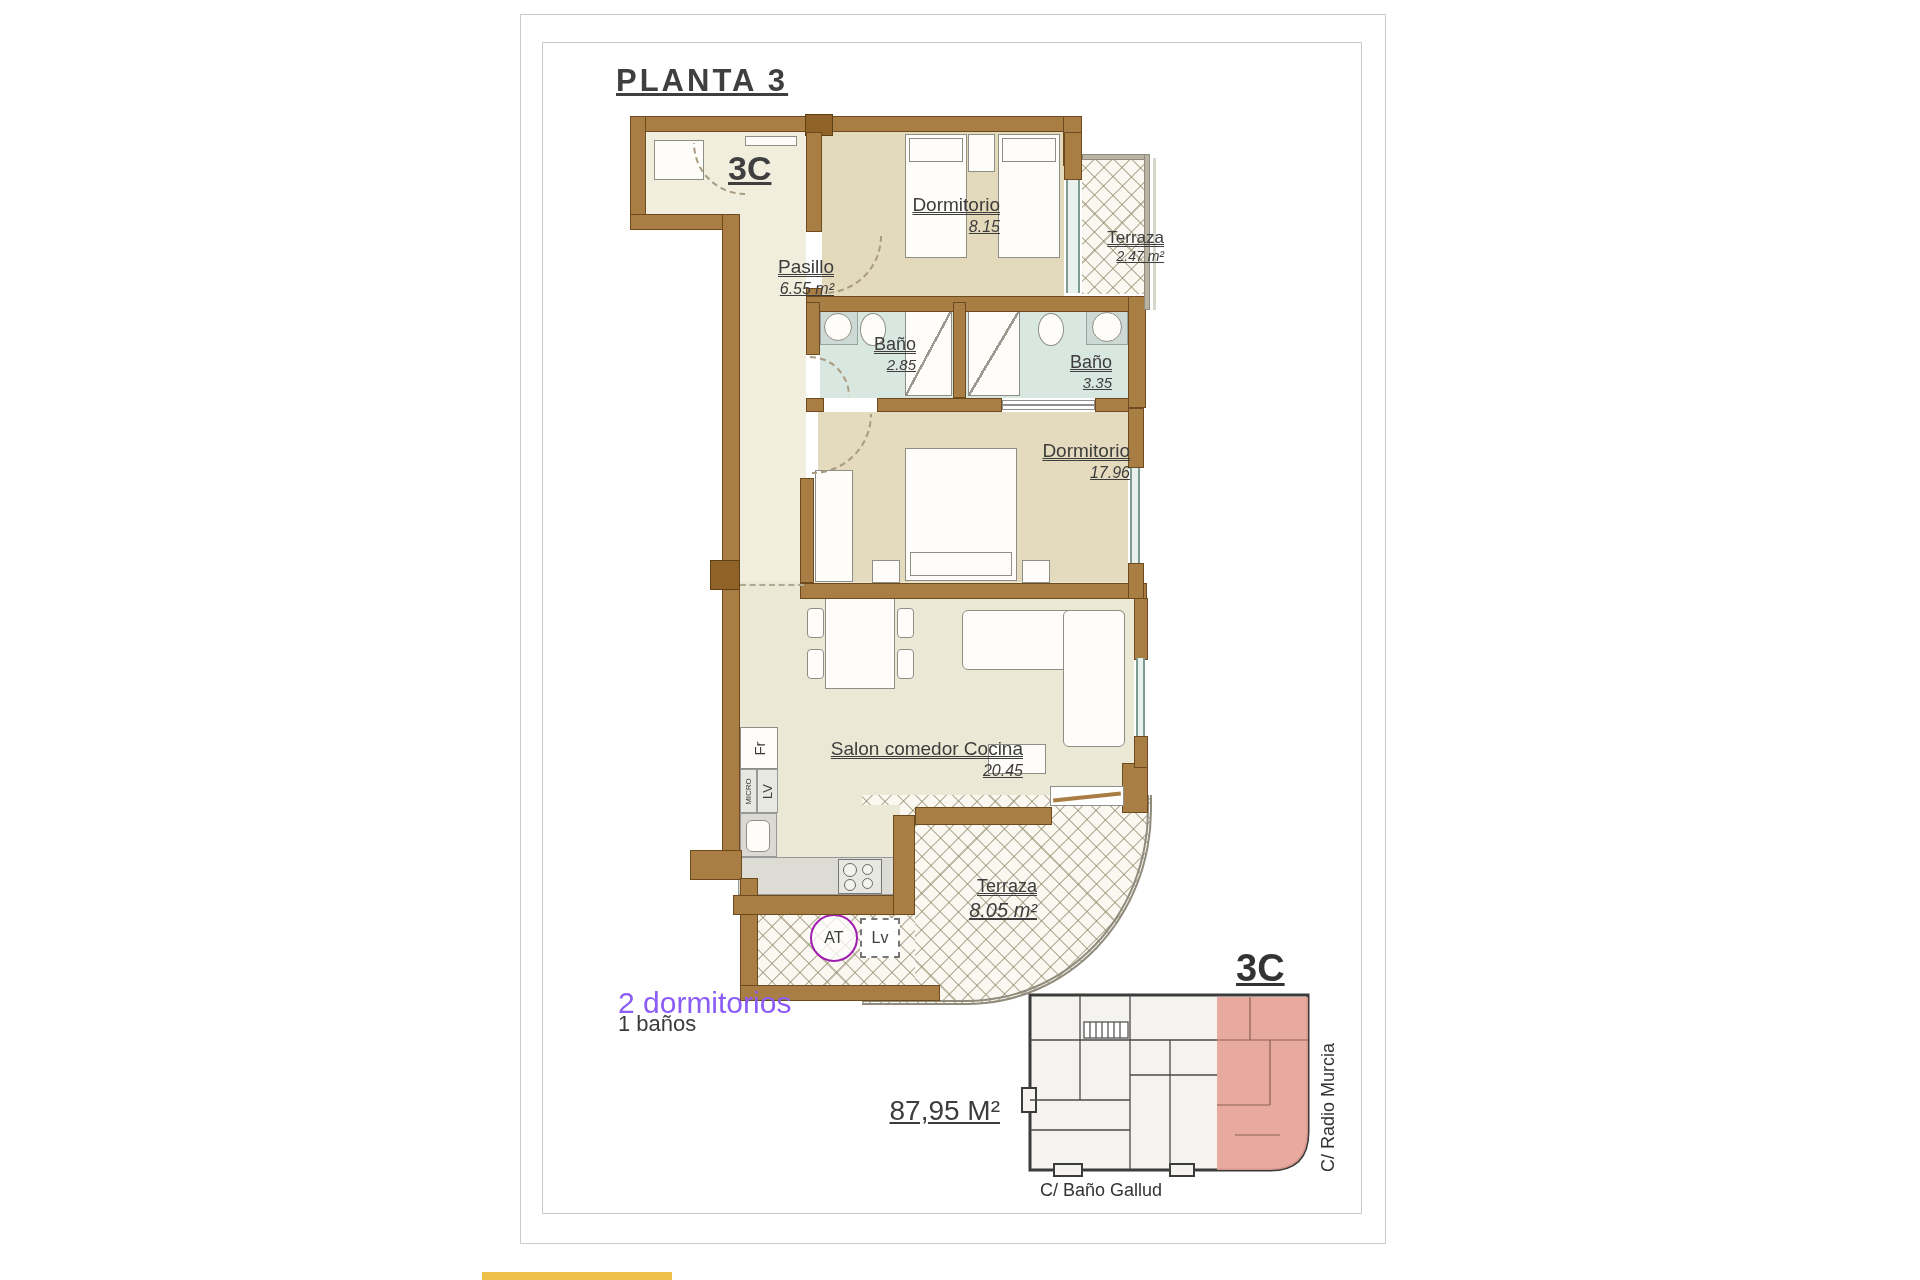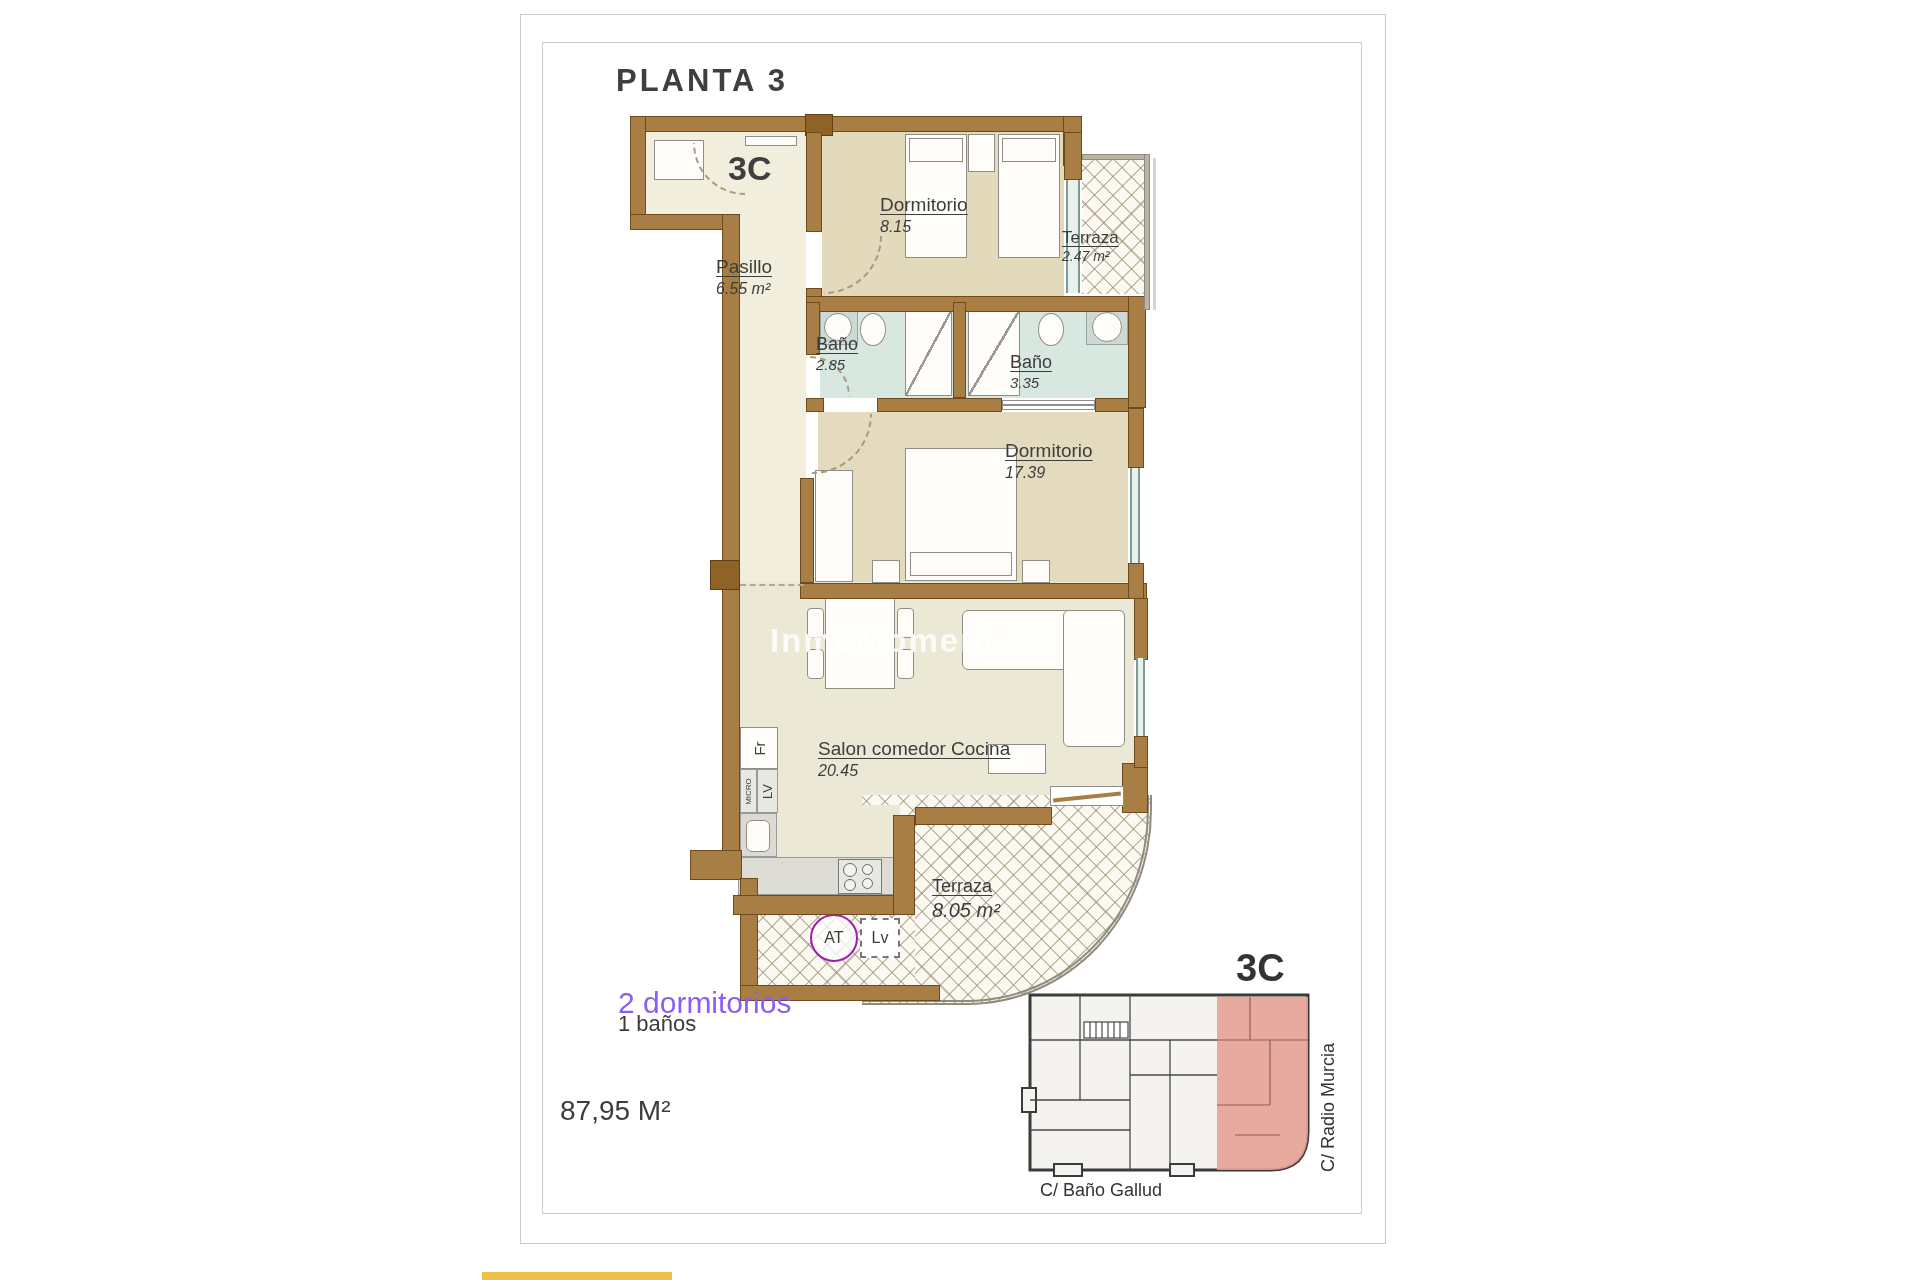--- a/index.html
+++ b/index.html
@@ -13,21 +13,21 @@
   .fixt{background:#fefdf9;border:1px solid #8e8e86;}
   .glz{background:#e9f1ed;border-left:2px solid #7d9a93;border-right:2px solid #7d9a93;}
   .tiles{background-color:#faf8f0;
      background-image:repeating-linear-gradient(45deg, rgba(140,130,100,.5) 0 1.5px, transparent 1.5px 13px),
                       repeating-linear-gradient(-45deg, rgba(140,130,100,.5) 0 1.5px, transparent 1.5px 13px);}
   .arc{border:2px dashed #a89b80;border-radius:50%;}
   .q-br{clip-path:polygon(50% 50%,100% 50%,100% 100%,50% 100%);}
   .q-bl{clip-path:polygon(50% 50%,50% 100%,0% 100%,0% 50%);}
   .q-tr{clip-path:polygon(50% 50%,50% 0%,100% 0%,100% 50%);}
   .diag{background-image:linear-gradient(to bottom right, transparent 48.5%, #9a9a90 48.5%, #9a9a90 51.5%, transparent 51.5%);}
-  .lbl{color:#3d3d3d;text-align:left;line-height:1.2;}
+  .lbl{color:#3d3d3d;text-align:right;line-height:1.2;text-decoration:underline;}
   .nm{text-decoration:underline;text-underline-offset:3px;}
   .ar{font-style:italic;}
   .rot{transform:rotate(-90deg);white-space:nowrap;display:block;}
   .burner{position:absolute;border:1.5px solid #666;border-radius:50%;background:#f4f4ee;box-sizing:border-box;}
   .appl{display:flex;align-items:center;justify-content:center;color:#3d3d3d;}
 </style>
 </head>
 <body>
 
 <div class="canvas">
@@ -172,32 +172,31 @@
   <div class="abs lbl" style="left:816px;top:334px;width:100px">
     <div class="nm" style="font-size:18px">Baño</div>
     <div class="ar" style="font-size:15px">2.85</div>
   </div>
   <div class="abs lbl" style="left:1010px;top:352px;width:102px">
     <div class="nm" style="font-size:18px">Baño</div>
     <div class="ar" style="font-size:15px">3.35</div>
   </div>
   <div class="abs lbl" style="left:1005px;top:440px;width:125px">
     <div class="nm" style="font-size:19px">Dormitorio</div>
-    <div class="ar" style="font-size:16px">17.39</div>
+    <div class="ar" style="font-size:16px">17.96</div>
   </div>
   <div class="abs lbl" style="left:818px;top:738px;width:205px">
     <div class="nm" style="font-size:19px">Salon comedor Cocina</div>
     <div class="ar" style="font-size:16px">20.45</div>
   </div>
   <div class="abs lbl" style="left:932px;top:876px;width:105px">
     <div class="nm" style="font-size:18px">Terraza</div>
     <div class="ar" style="font-size:20px">8.05 m²</div>
   </div>
 
-  <div class="abs" style="left:770px;top:622px;font-size:33px;font-weight:700;letter-spacing:2px;color:rgba(255,255,255,.8);white-space:nowrap">InmoMoment.es</div>
 
   <div class="abs" style="left:618px;top:986px;font-size:30px;color:#8b5cf6">2 dormitorios</div>
   <div class="abs" style="left:618px;top:1011px;font-size:22px;color:#3c3c3c">1 baños</div>
   <div class="abs lbl" style="left:560px;top:1094px;width:440px;font-size:28px;color:#3c3c3c">87,95 M²</div>
 
   <svg class="abs" style="left:1020px;top:940px" width="360" height="260" viewBox="0 0 360 260">
     <path d="M10,55 L288,55 L288,192 Q288,230 250,230 L10,230 Z" fill="#f5f3ef" stroke="#3b3b3b" stroke-width="3"></path>
     <path d="M197,57 L288,57 L288,192 Q288,230 250,230 L197,230 Z" fill="#e7a295" fill-opacity="0.9" stroke="none"></path>
     <rect x="2" y="148" width="14" height="24" fill="#f5f3ef" stroke="#3b3b3b" stroke-width="2"></rect>
     <rect x="34" y="224" width="28" height="12" fill="#f5f3ef" stroke="#3b3b3b" stroke-width="2"></rect>

